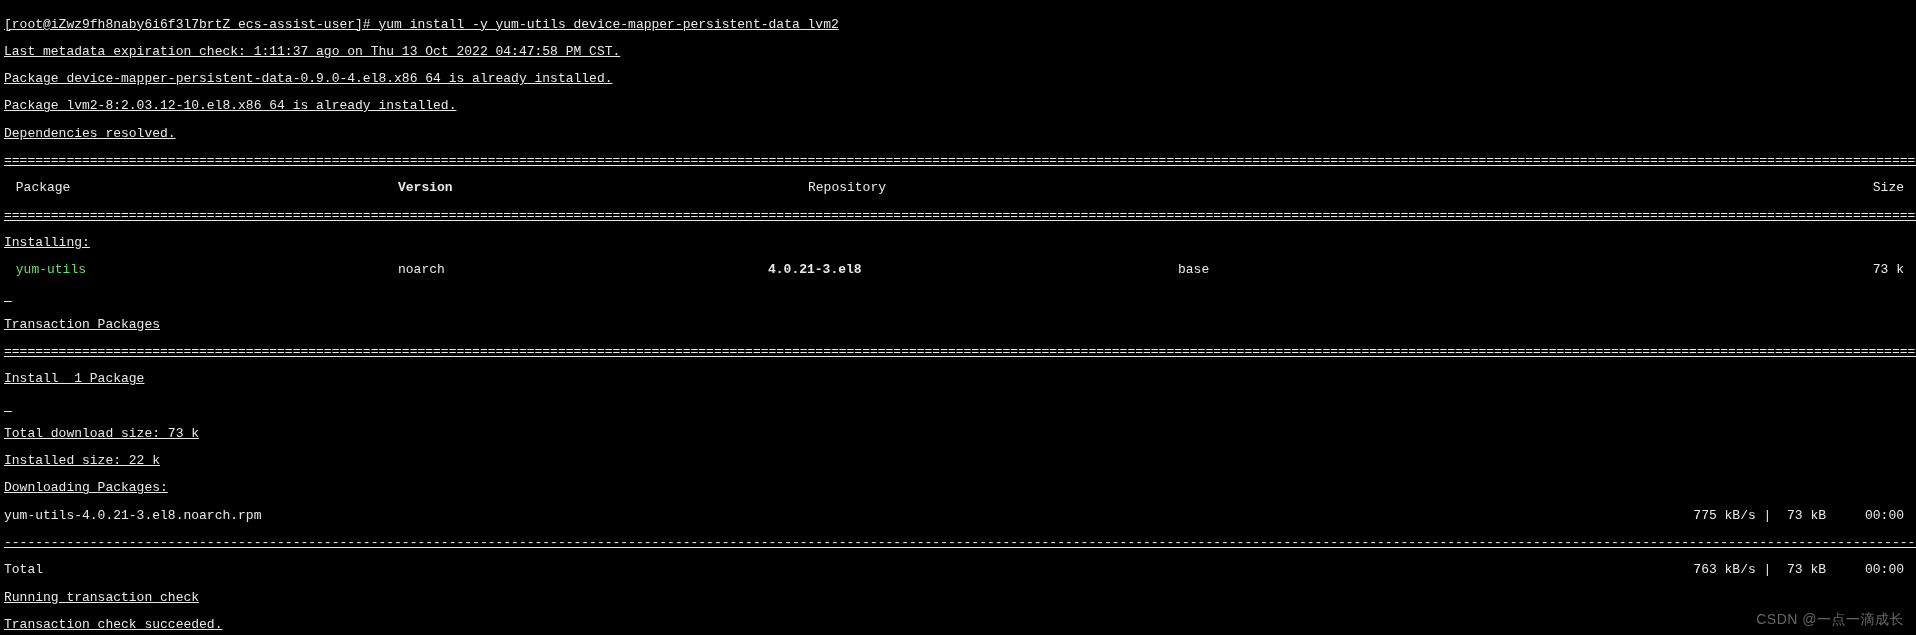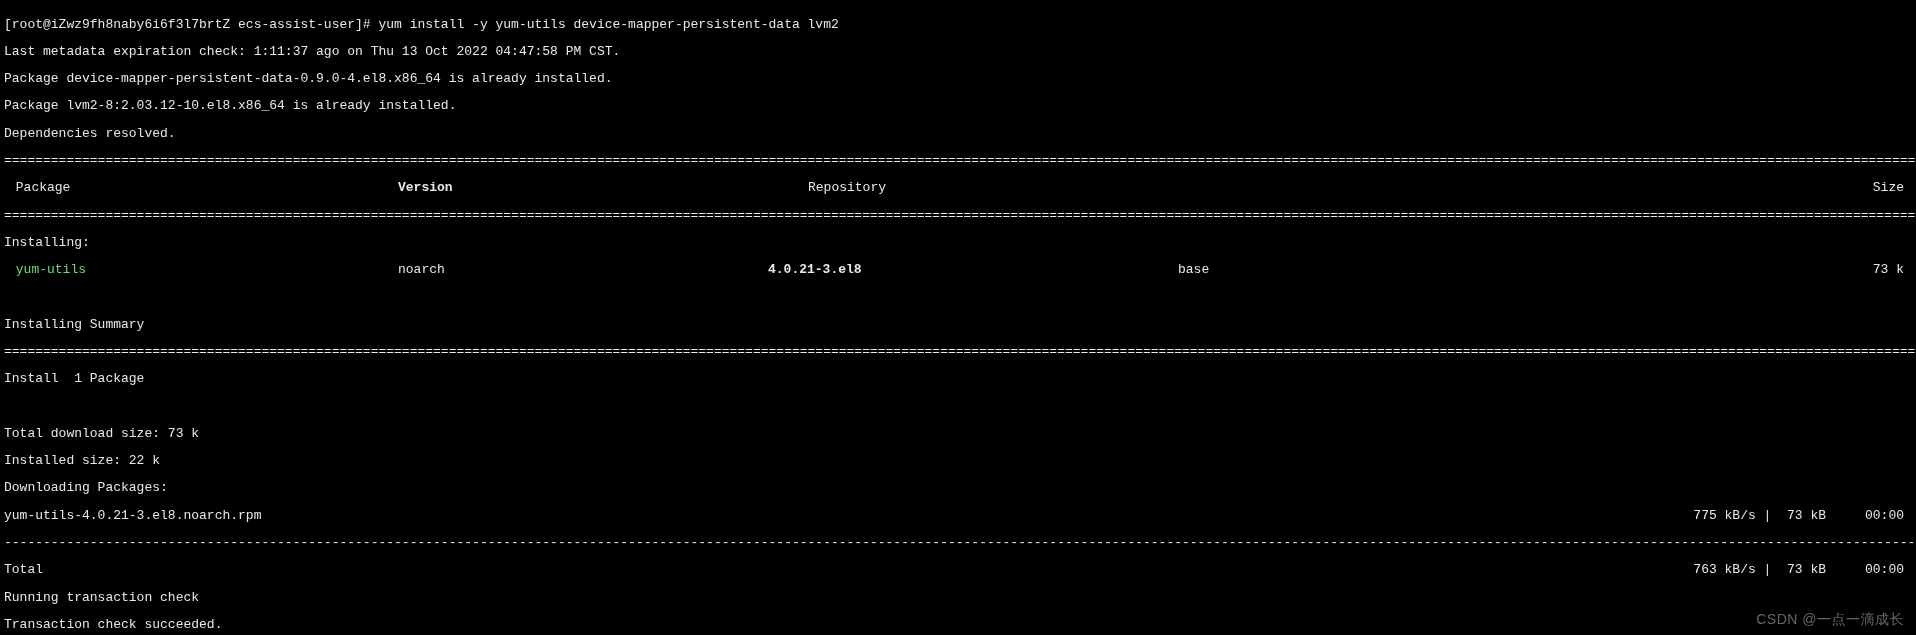--- a/index.html
+++ b/index.html
@@ -13,20 +13,21 @@
     width: 1916px;
     overflow: hidden;
   }
   .terminal {
     padding: 4px 4px;
     white-space: pre;
   }
   .line {
     display: block;
     min-height: 13px;
+    text-decoration: underline;
   }
   .green { color: #6fdc6f; }
   .watermark {
     position: absolute;
     right: 12px;
     bottom: 8px;
     color: rgba(200,200,200,0.5);
     font-family: sans-serif;
     font-size: 14px;
     letter-spacing: 0.5px;
@@ -65,21 +66,21 @@
 <span class="line rule" id="rule2">==========================================================================================================================================================================================================================================================================</span>
 <span class="line">Installing:</span>
 <div class="row">
   <span class="col-pkg green"> yum-utils</span>
   <span class="col-arch">noarch</span>
   <span class="col-ver">4.0.21-3.el8</span>
   <span class="col-repo">base</span>
   <span class="col-size">73 k</span>
 </div>
 <span class="line"> </span>
-<span class="line">Installing Summary</span>
+<span class="line">Transaction Packages</span>
 <span class="line rule" id="rule3">==========================================================================================================================================================================================================================================================================</span>
 <span class="line">Install  1 Package</span>
 <span class="line"> </span>
 <span class="line">Total download size: 73 k</span>
 <span class="line">Installed size: 22 k</span>
 <span class="line">Downloading Packages:</span>
 <div class="dlrow">
   <span class="dl-left">yum-utils-4.0.21-3.el8.noarch.rpm</span>
   <span class="dl-right">775 kB/s |  73 kB     00:00</span>
 </div>

